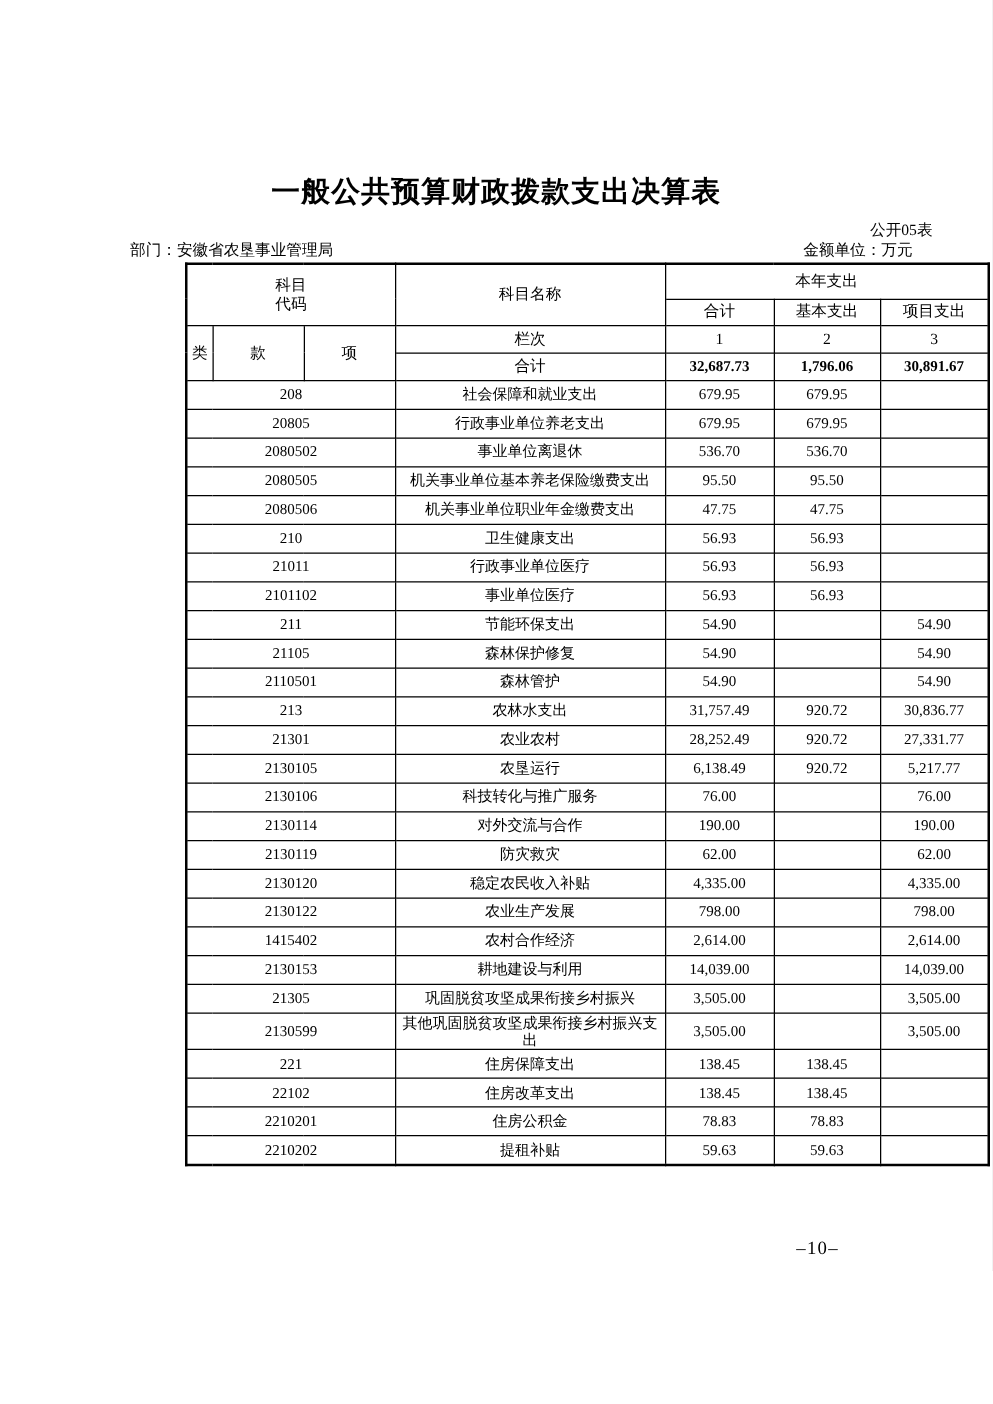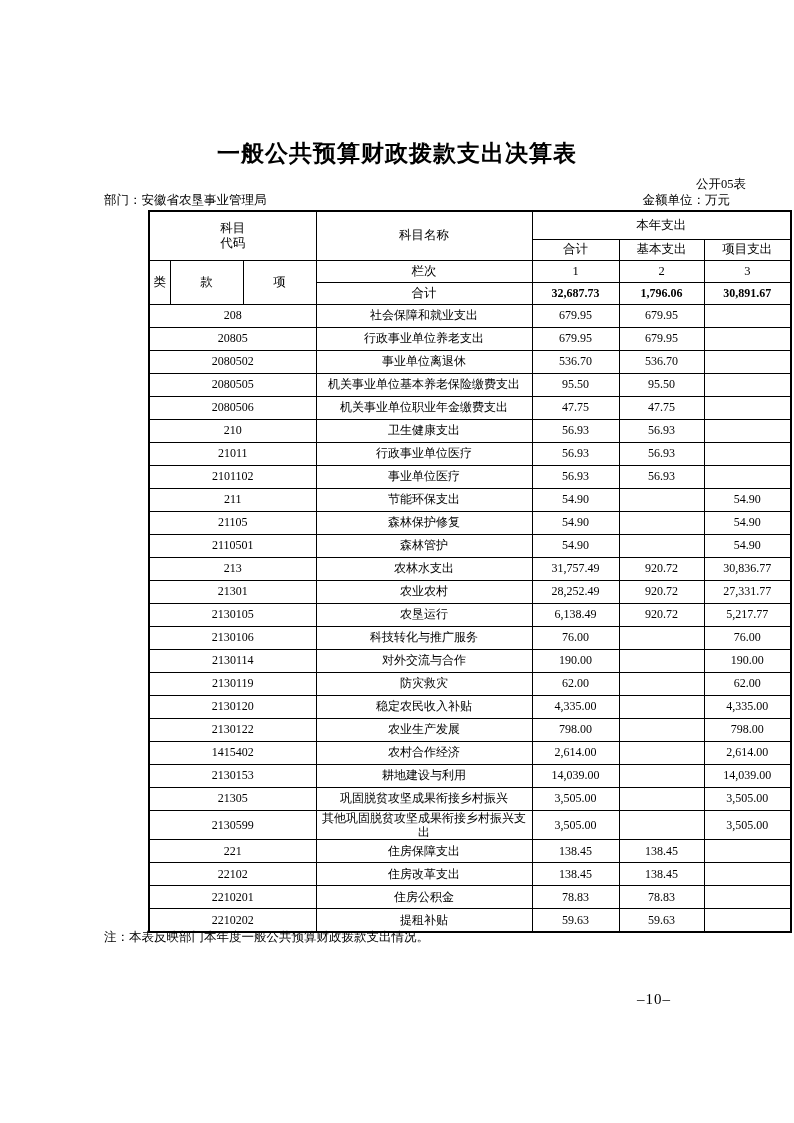--- a/index.html
+++ b/index.html
@@ -302,17 +302,16 @@
         <tr>
           <td class="code" colspan="3">2210202</td>
           <td class="name">提租补贴</td>
           <td class="num">59.63</td>
           <td class="num">59.63</td>
           <td class="num"></td>
         </tr>
       </tbody>
   </table>
 
-  <div class="note">注：本表反映部门本年度一般公共预算财政拨款支出情况。</div>
 
   <div class="pageno">–10–</div>
 
 </div>
 
 </body></html>

